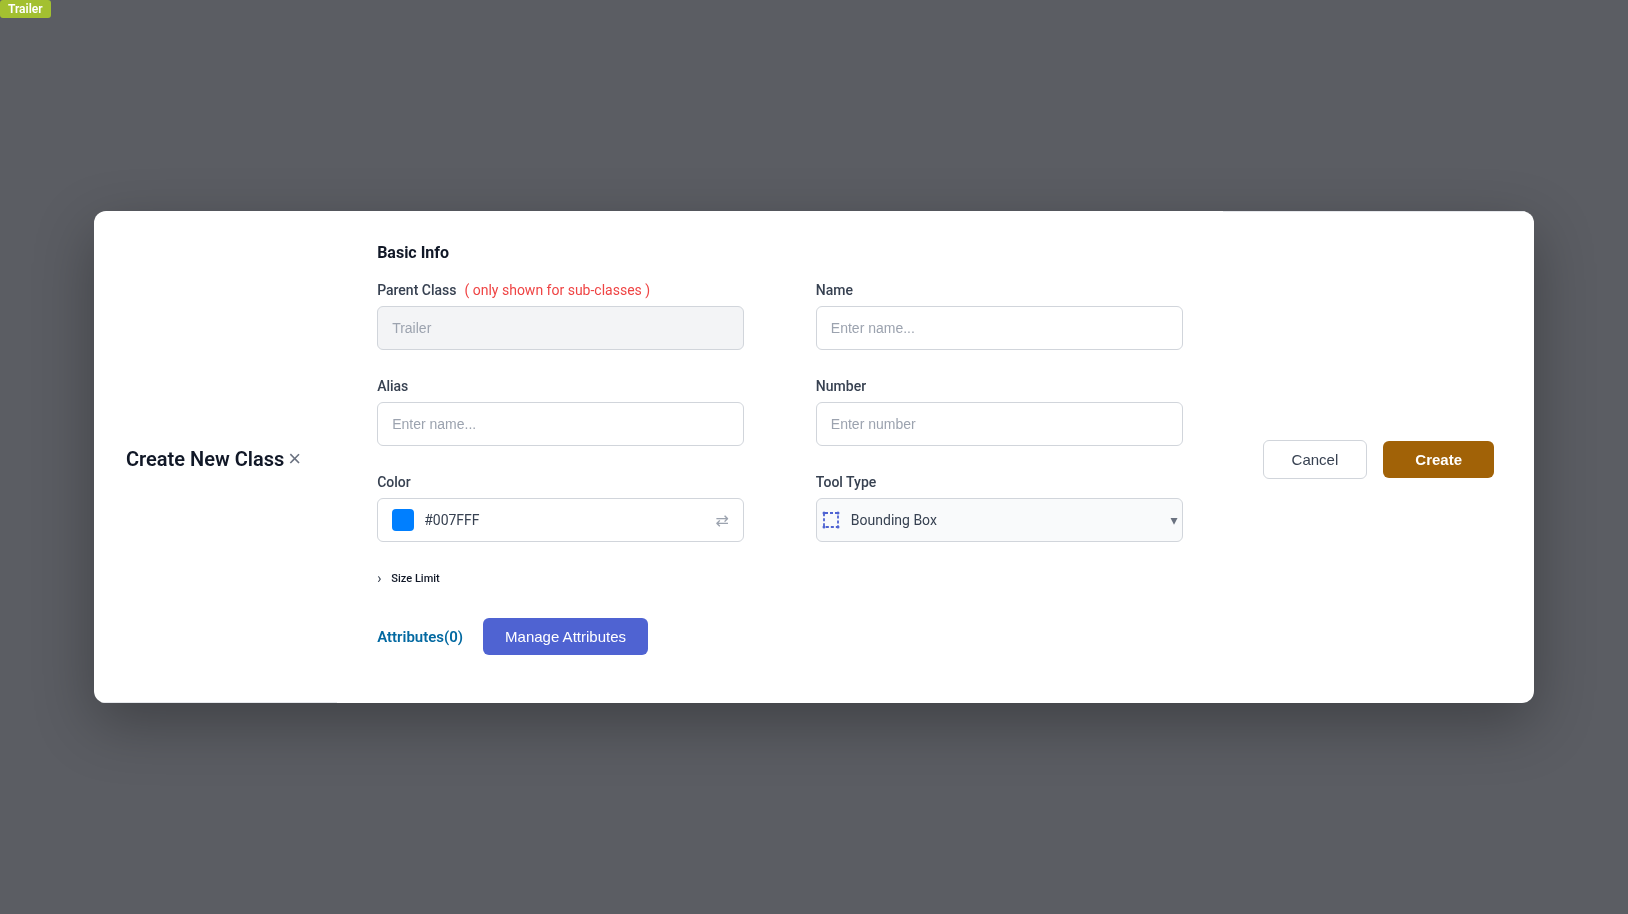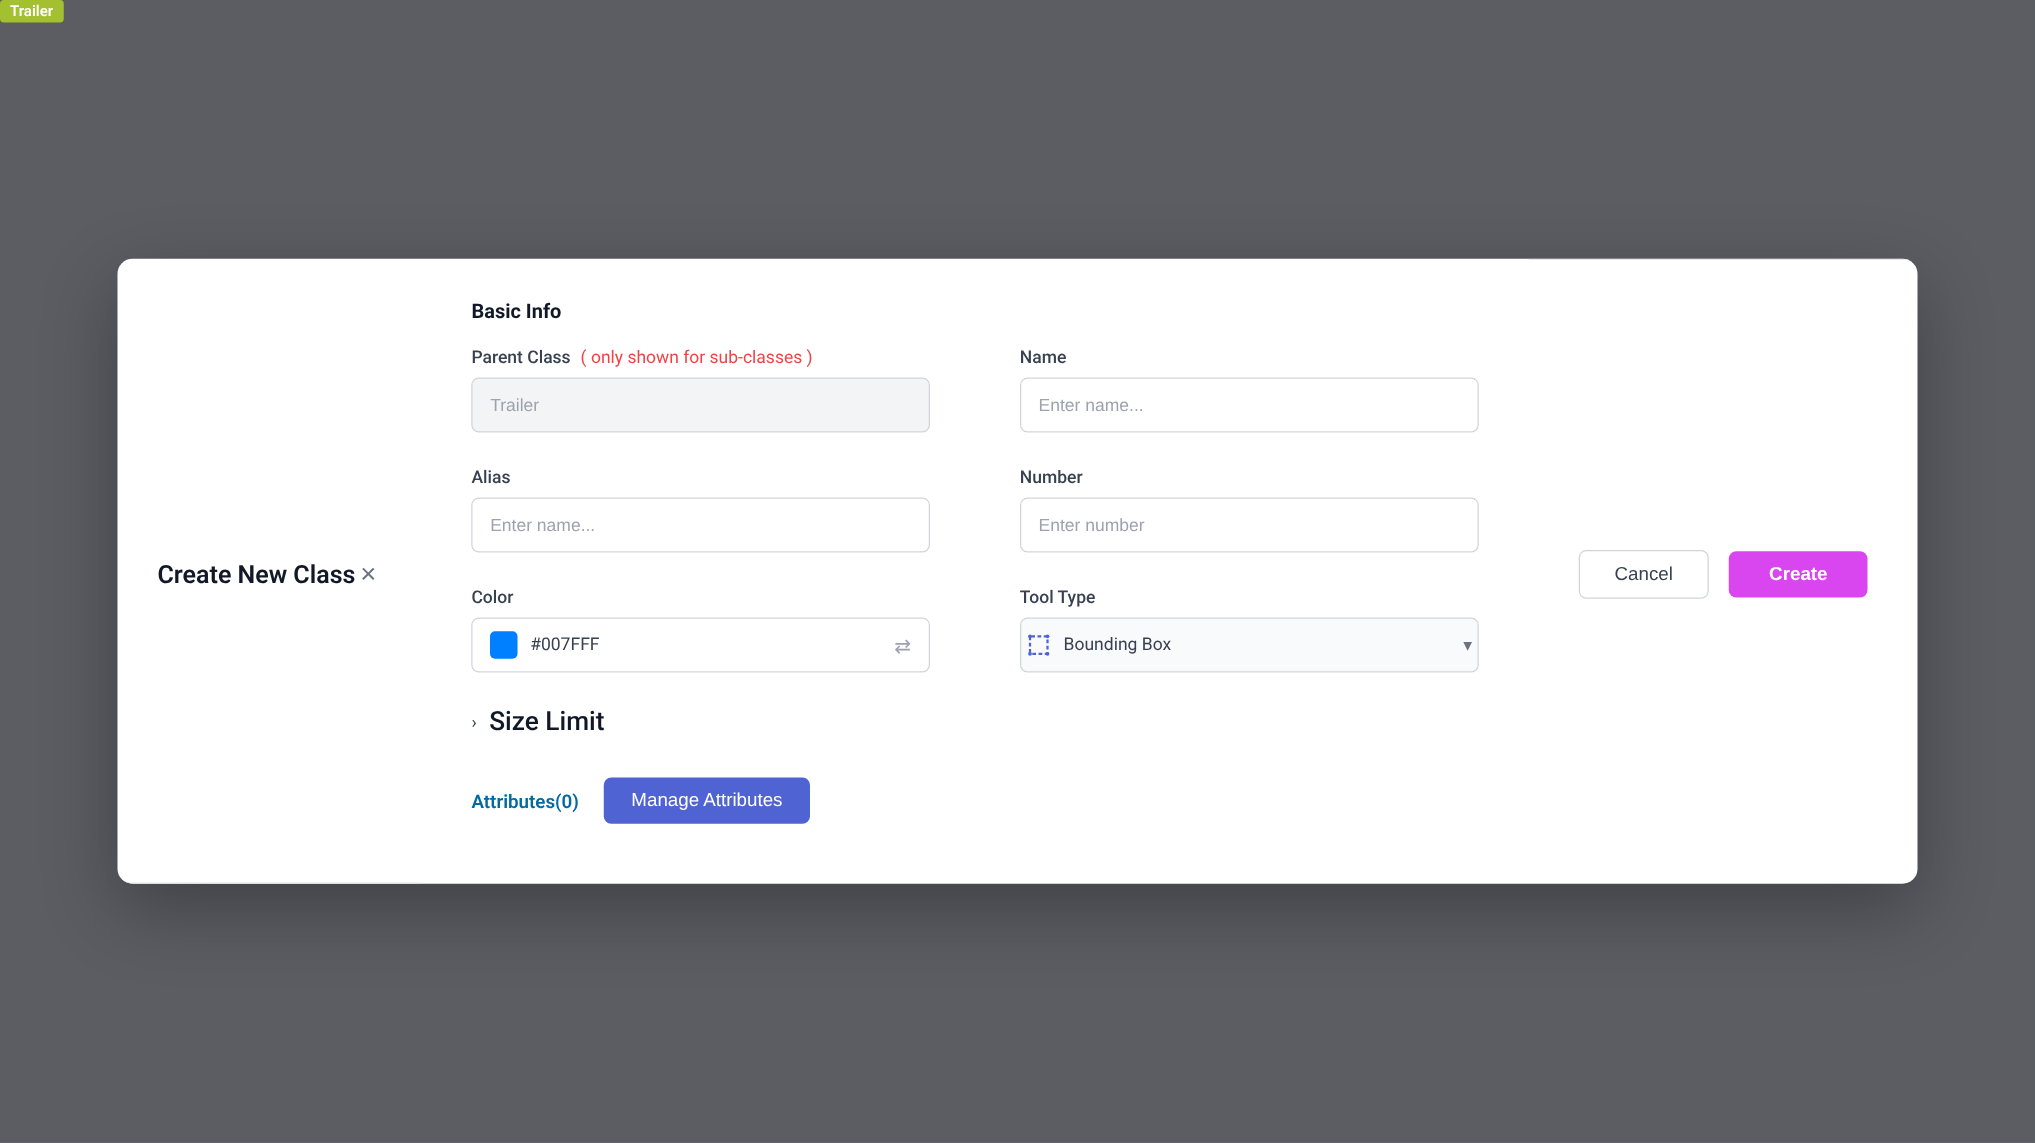--- a/index.html
+++ b/index.html
@@ -159,21 +159,21 @@
       align-items: center;
       gap: 10px;
       margin-bottom: 32px;
       cursor: pointer;
     }
     .chevron-right {
       font-size: 14px;
       color: #374151;
     }
     .size-limit-label {
-      font-size: 21px;
+      font-size: 11px;
       font-weight: 500;
       color: #111827;
     }
     .attributes-row {
       display: flex;
       align-items: center;
       gap: 20px;
       margin-bottom: 16px;
     }
     .attributes-label {
@@ -203,21 +203,21 @@
       background: #fff;
       border: 1px solid #d1d5db;
       border-radius: 6px;
       padding: 10px 28px;
       font-size: 15px;
       color: #374151;
       cursor: pointer;
       font-weight: 500;
     }
     .create-btn {
-      background: #d946ef;
+      background: #a16207;
       color: #fff;
       border: none;
       border-radius: 6px;
       padding: 10px 32px;
       font-size: 15px;
       font-weight: 600;
       cursor: pointer;
     }
     .trailer-tag {
       position: absolute;

